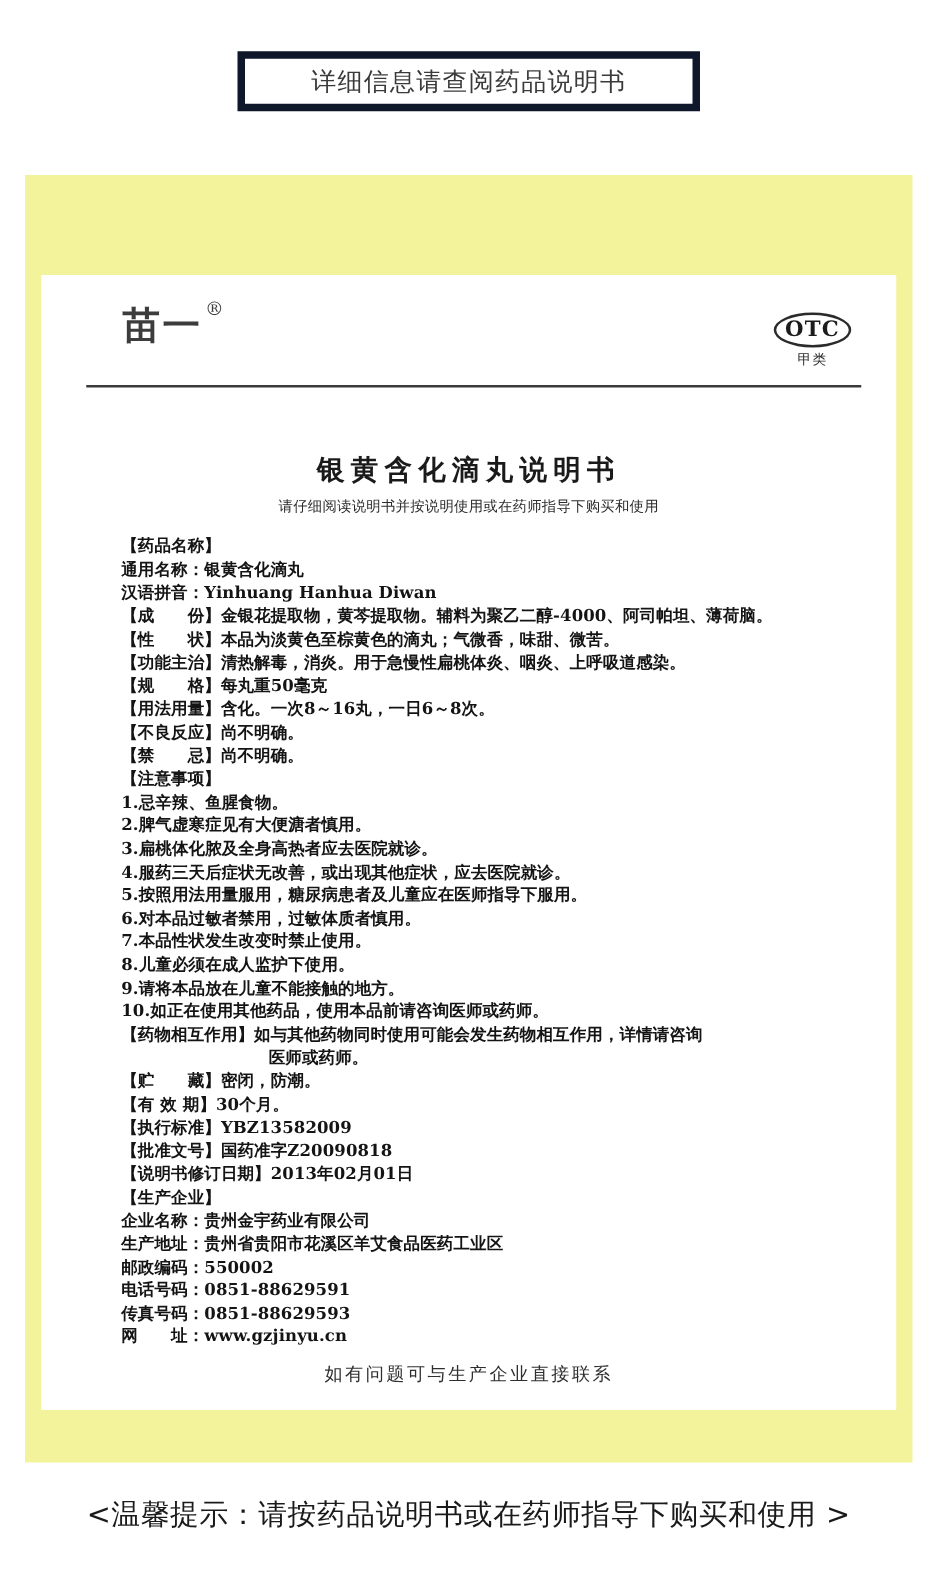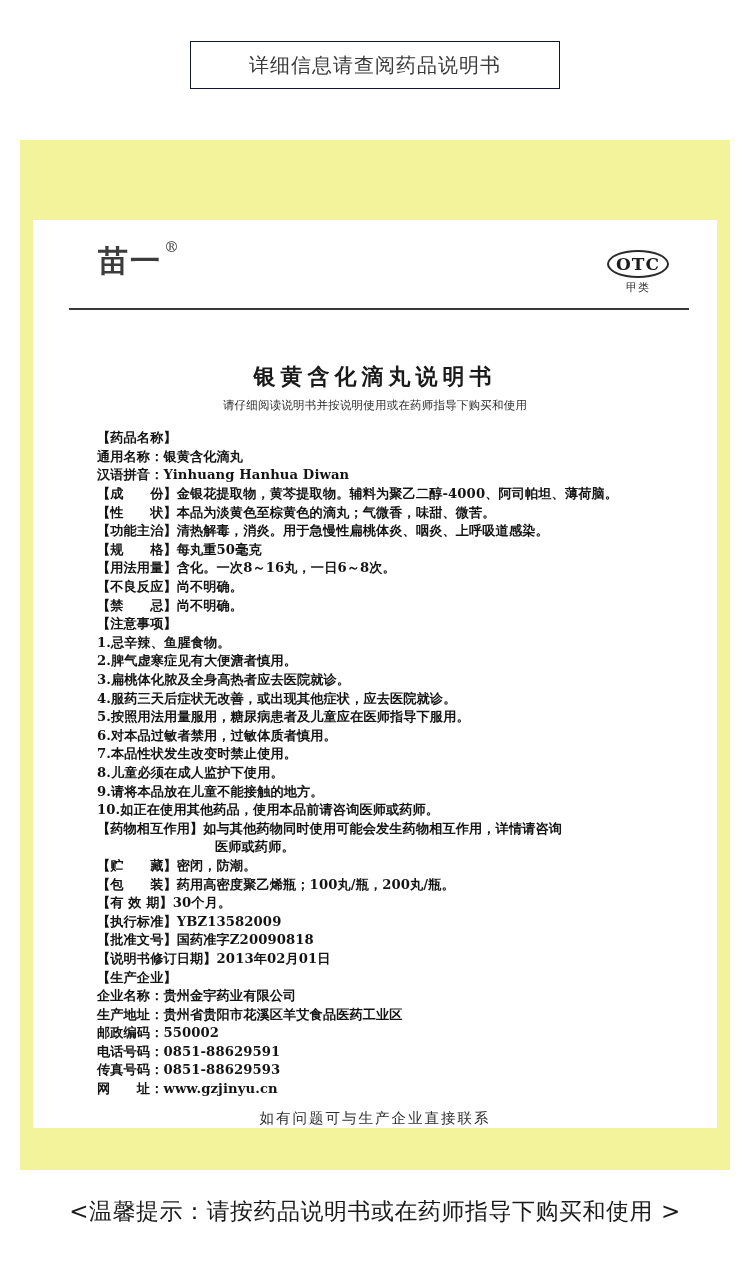--- a/index.html
+++ b/index.html
@@ -15,21 +15,21 @@
     overflow: hidden;
   }
 
   
   .top-banner {
     position: absolute;
     left: 190px;
     top: 41px;
     width: 370px;
     height: 48px;
-    border: 1px solid #0f172a;
+    border: 6px solid #0f172a;
     box-sizing: border-box;
     display: flex;
     align-items: center;
     justify-content: center;
     background: #ffffff;
   }
   .top-banner-text {
     font-family: "DejaVu Sans", "Liberation Sans", sans-serif;
     font-size: 20px;
     color: #3a3a3a;
@@ -82,21 +82,21 @@
   .reg-mark {
     font-size: 15px;
     color: #3c3c3c;
     line-height: 1;
     margin-left: 2px;
     margin-top: -6px;
     font-family: "DejaVu Serif", serif;
   }
   .otc-badge {
     position: absolute;
-    right: 48px;
+    right: 36px;
     top: 30px;
     width: 62px;
     text-align: center;
   }
   .otc-oval {
     width: 62px;
     height: 28px;
     border: 2px solid #2b2b2b;
     border-radius: 50%;
     display: flex;
@@ -247,21 +247,20 @@
       <div class="line">4.服药三天后症状无改善，或出现其他症状，应去医院就诊。</div>
       <div class="line">5.按照用法用量服用，糖尿病患者及儿童应在医师指导下服用。</div>
       <div class="line">6.对本品过敏者禁用，过敏体质者慎用。</div>
       <div class="line">7.本品性状发生改变时禁止使用。</div>
       <div class="line">8.儿童必须在成人监护下使用。</div>
       <div class="line">9.请将本品放在儿童不能接触的地方。</div>
       <div class="line">10.如正在使用其他药品，使用本品前请咨询医师或药师。</div>
       <div class="line">【药物相互作用】如与其他药物同时使用可能会发生药物相互作用，详情请咨询</div>
       <div class="line line-indent">医师或药师。</div>
       <div class="line">【贮　　藏】密闭，防潮。</div>
-      <div class="line">【包　　装】药用高密度聚乙烯瓶；100丸/瓶，200丸/瓶。</div>
       <div class="line">【有 效 期】30个月。</div>
       <div class="line">【执行标准】YBZ13582009</div>
       <div class="line">【批准文号】国药准字Z20090818</div>
       <div class="line">【说明书修订日期】2013年02月01日</div>
       <div class="line">【生产企业】</div>
       <div class="line">企业名称：贵州金宇药业有限公司</div>
       <div class="line">生产地址：贵州省贵阳市花溪区羊艾食品医药工业区</div>
       <div class="line">邮政编码：550002</div>
       <div class="line">电话号码：0851-88629591</div>
       <div class="line">传真号码：0851-88629593</div>

